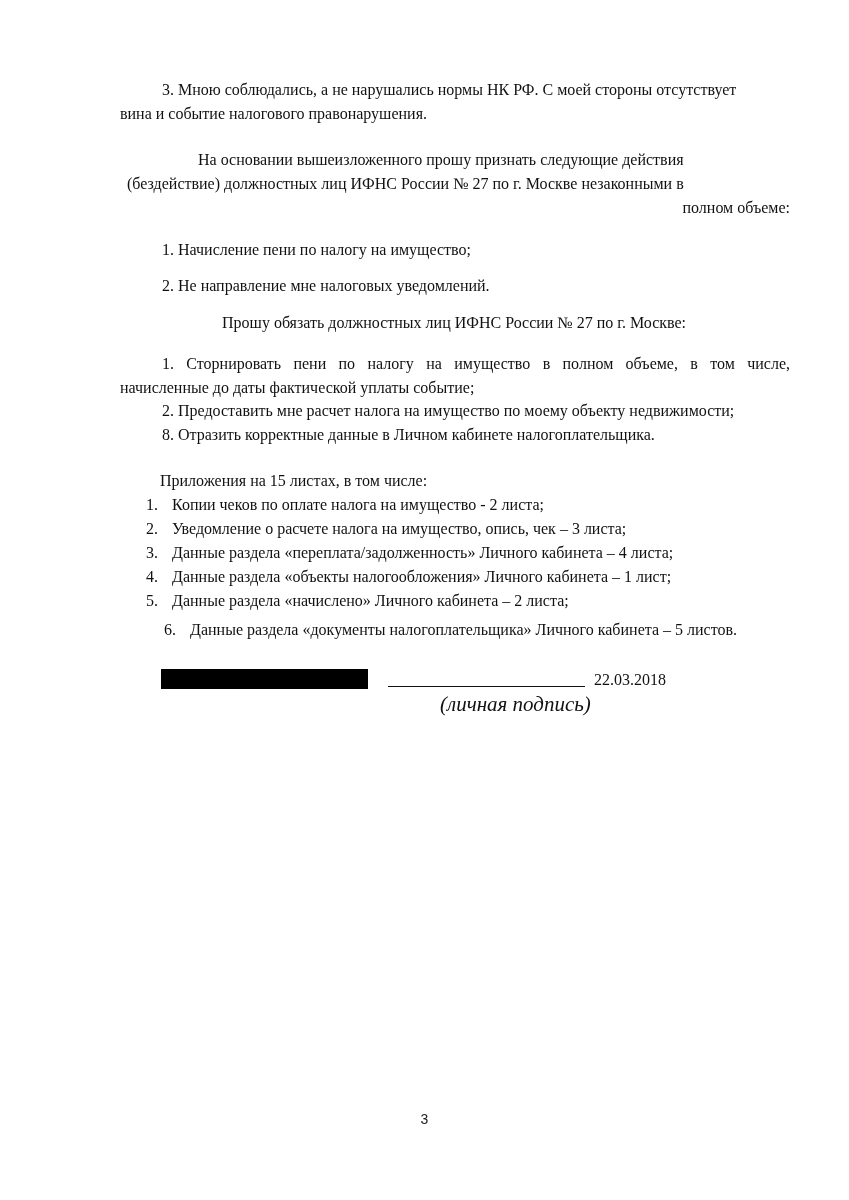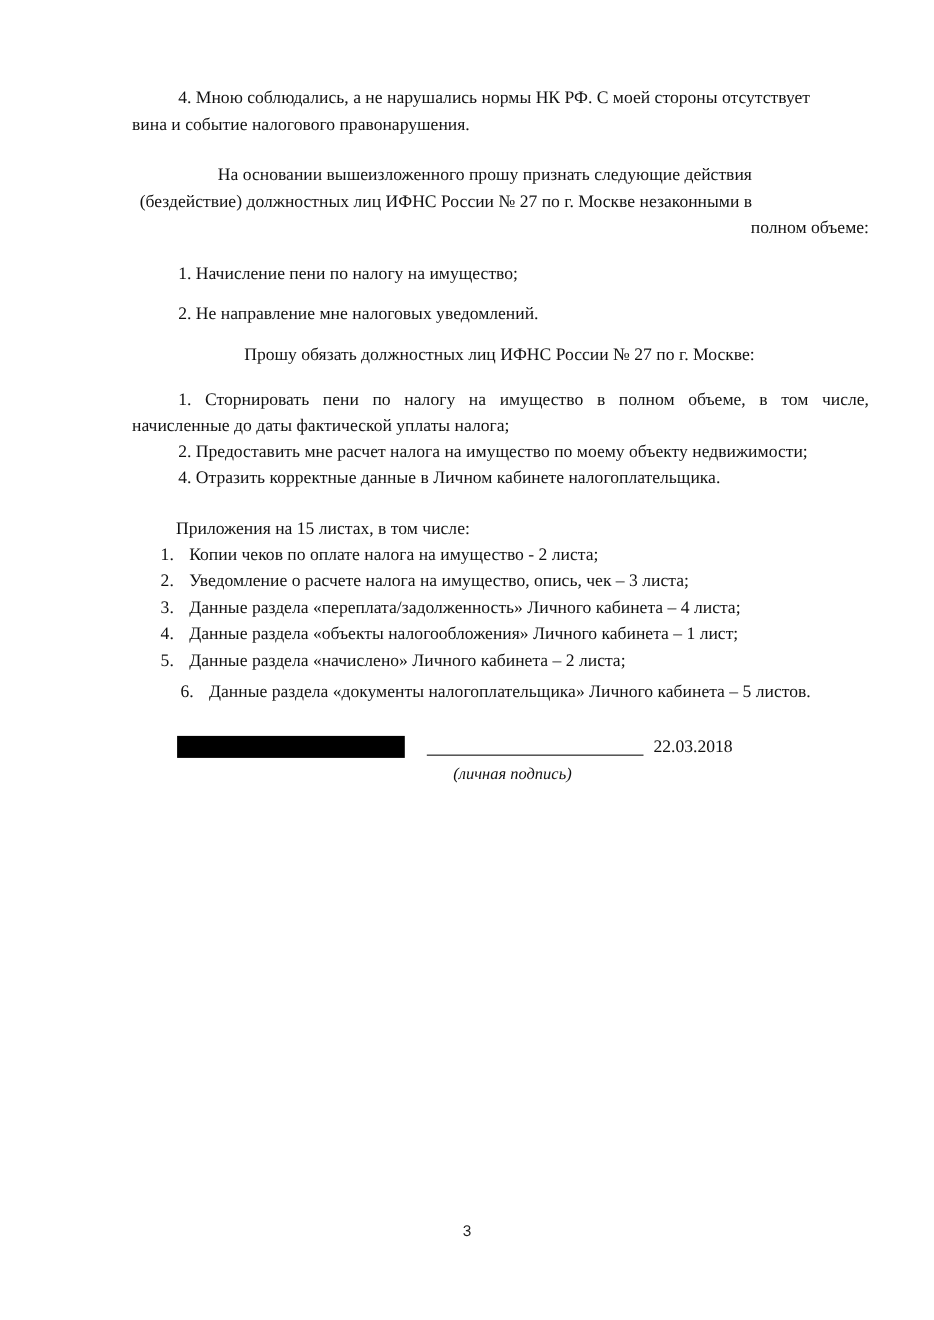--- a/index.html
+++ b/index.html
@@ -13,36 +13,36 @@
   .sigline { position: absolute; left: 388px; top: 686px; width: 197px; border-bottom: 1px solid #111; }
   .italic { font-style: italic; }
   .pagenum { position: absolute; left: 0; width: 849px; top: 1111px; text-align: center;
              font-family: "Liberation Sans", sans-serif; font-size: 14px; color: #222; }
 </style>
 </head>
 <body>
 
 <div>
 
-  <div class="line" style="left:162px; top:80px;">4.  Мною соблюдались, а не нарушались нормы НК РФ. С моей стороны отсутствует</div>
+  <div class="line" style="left:162px; top:80px;">3.  Мною соблюдались, а не нарушались нормы НК РФ. С моей стороны отсутствует</div>
   <div class="line" style="left:120px; top:104px;">вина и событие налогового правонарушения.</div>
 
   <div class="line bold" style="left:198px; top:150px;">На основании вышеизложенного прошу признать следующие действия</div>
   <div class="line bold" style="left:127px; top:174px;">(бездействие) должностных лиц ИФНС России № 27 по г. Москве незаконными в</div>
   <div class="center bold" style="top:198px;">полном объеме:</div>
 
   <div class="line" style="left:162px; top:240px;">1.  Начисление пени по налогу на имущество;</div>
   <div class="line" style="left:162px; top:276px;">2.  Не направление мне налоговых уведомлений.</div>
 
   <div class="line bold" style="left:222px; top:313px;">Прошу обязать должностных лиц ИФНС России № 27 по г. Москве:</div>
 
   <div class="line" style="left:162px; top:354px; width:628px; text-align:justify; text-align-last:justify;">1. Сторнировать пени по налогу на имущество в полном объеме, в том числе,</div>
-  <div class="line" style="left:120px; top:378px;">начисленные до даты фактической уплаты налога;</div>
+  <div class="line" style="left:120px; top:378px;">начисленные до даты фактической уплаты событие;</div>
   <div class="line" style="left:162px; top:401px;">2.  Предоставить мне расчет налога на имущество по моему объекту недвижимости;</div>
-  <div class="line" style="left:162px; top:425px;">4.  Отразить корректные данные в Личном кабинете налогоплательщика.</div>
+  <div class="line" style="left:162px; top:425px;">8.  Отразить корректные данные в Личном кабинете налогоплательщика.</div>
 
   <div class="line" style="left:128px; top:471px;margin-left:32px;">Приложения на 15 листах, в том числе:</div>
 
   <div class="line" style="left:146px; top:495px;">
     <span class="num" style="width:26px;">1.</span><span>Копии чеков по оплате налога на имущество - 2 листа;</span>
   </div>
   <div class="line" style="left:146px; top:519px;">
     <span class="num" style="width:26px;">2.</span><span>Уведомление о расчете налога на имущество, опись, чек – 3 листа;</span>
   </div>
   <div class="line" style="left:146px; top:543px;">
@@ -54,17 +54,17 @@
   <div class="line" style="left:146px; top:591px;">
     <span class="num" style="width:26px;">5.</span><span>Данные раздела «начислено» Личного кабинета – 2 листа;</span>
   </div>
   <div class="line" style="left:164px; top:604px; top:604px;margin-top:16px;">
     <span class="num" style="width:26px;">6.</span><span>Данные раздела «документы налогоплательщика» Личного кабинета – 5 листов.</span>
   </div>
 
   <div class="redact"></div>
   <div class="sigline"></div>
   <div class="line" style="left:594px; top:670px;text-align:center;">22.03.2018</div>
-  <div class="line italic" style="left:412px; top:694px; font-size:15px;">(личная подпись)</div>
+  <div class="line italic" style="left:440px; top:694px; font-size:21px;">(личная подпись)</div>
 
   <div class="pagenum">3</div>
 
 </div>
 
 </body></html>

